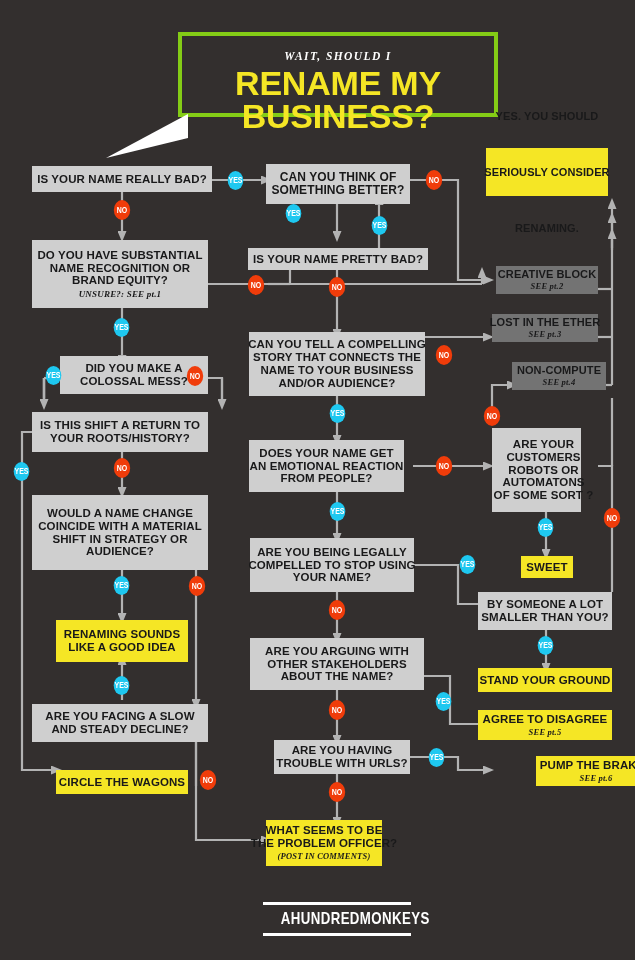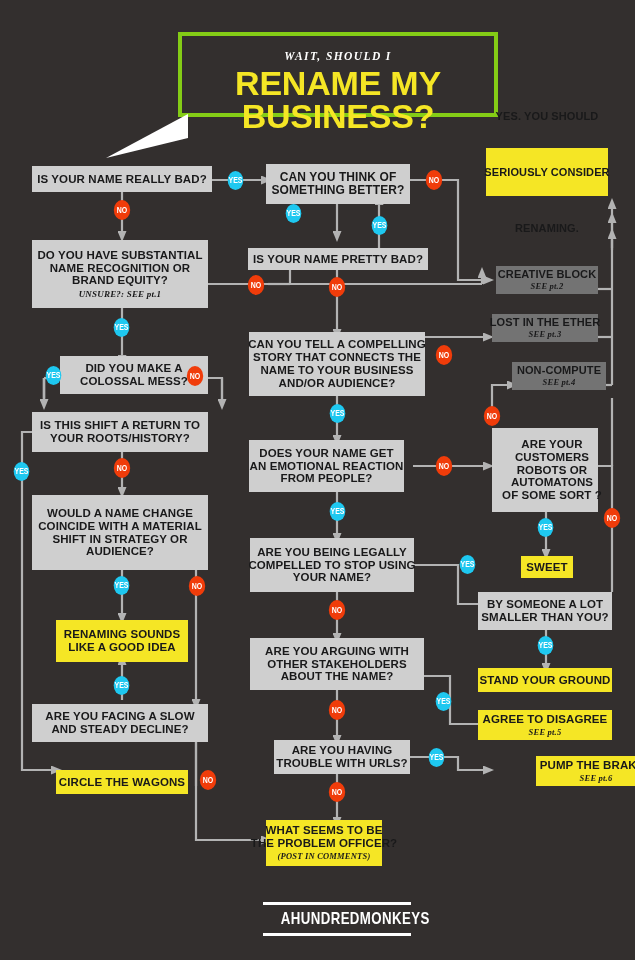--- a/index.html
+++ b/index.html
@@ -306,21 +306,21 @@
   <div class="node out-purple" style="left:492px;top:314px;width:106px;height:28px;font-size:11px;">
     <span class="line">LOST IN THE ETHER</span>
     <span class="sub" style="font-size:8.5px;">SEE pt.3</span>
   </div>
 
   <div class="node out-purple" style="left:512px;top:362px;width:94px;height:28px;font-size:11px;">
     <span class="line">NON-COMPUTE</span>
     <span class="sub" style="font-size:8.5px;">SEE pt.4</span>
   </div>
 
-  <div class="node q" style="left:492px;top:428px;width:106px;height:84px;font-size:11.5px;padding-left:18px;">
+  <div class="node q" style="left:492px;top:428px;width:89px;height:84px;font-size:11.5px;padding-left:18px;">
     <span class="line">ARE YOUR</span>
     <span class="line">CUSTOMERS</span>
     <span class="line">ROBOTS OR</span>
     <span class="line">AUTOMATONS</span>
     <span class="line">OF SOME SORT ?</span>
   </div>
 
   <div class="node out-yellow" style="left:521px;top:556px;width:52px;height:22px;font-size:11.5px;">
     <span class="line">SWEET</span>
   </div>

